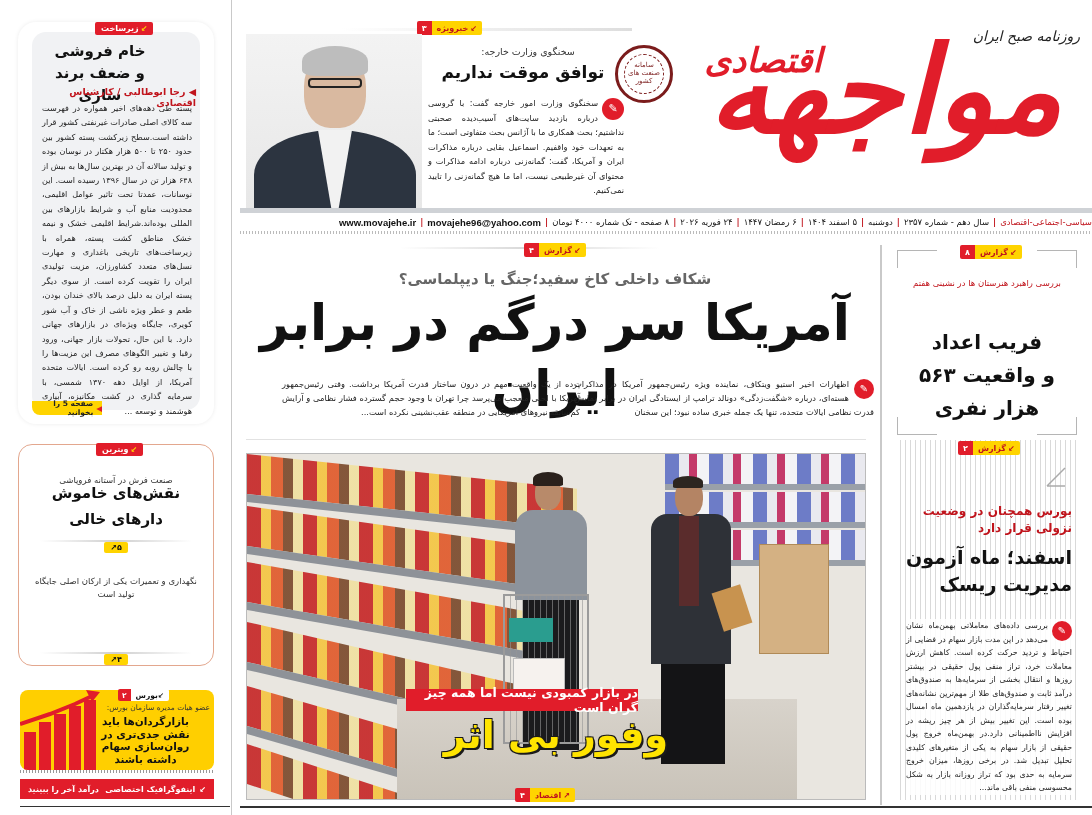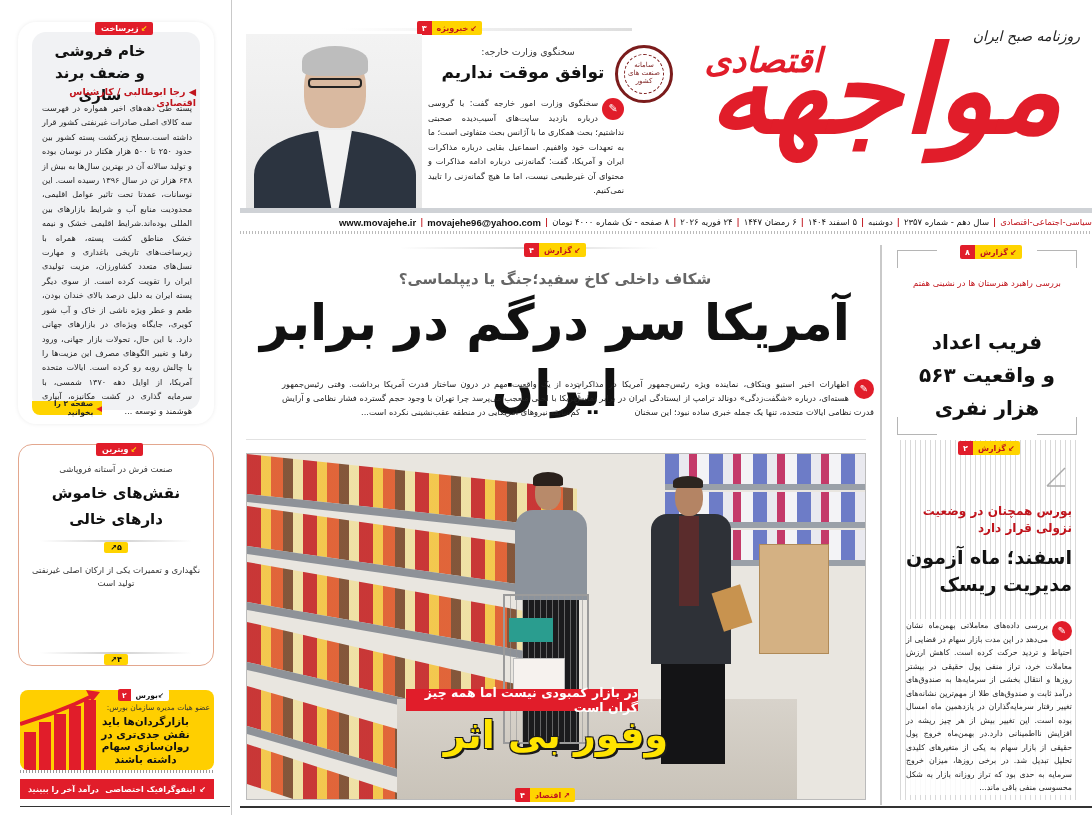--- a/index.html
+++ b/index.html
@@ -45,21 +45,21 @@
   .note-badge { position: absolute; left: 95px; top: 22px; height: 13px; background: #e11d2a; color:#fff; font-size: 8px; font-weight: bold; padding: 0 6px; border-radius: 2px; display:flex; align-items:center; gap:2px; }
   .note-badge .arr { color: #ffd400; }
   .note-title { position: absolute; left: 32px; top: 40px; width: 136px; text-align: center; font-size: 15px; font-weight: bold; line-height: 22px; color: #111; }
   .note-author { position: absolute; left: 38px; top: 86px; width: 158px; text-align: right; font-size: 9.5px; font-weight: bold; color: #c0141c; }
   .note-body { position: absolute; left: 42px; top: 101px; width: 150px; font-size: 8.1px; line-height: 14.4px; color: #222; text-align: justify; }
   .note-more { position: absolute; left: 32px; top: 401px; height: 14px; width: 70px; background: #ffd400; color: #222; font-size: 7.5px; font-weight: bold; display:flex; align-items:center; justify-content:center; border-radius: 0 0 0 8px; }
 
   .vitrine { position: absolute; left: 18px; top: 444px; width: 196px; height: 222px; border: 1px solid #e3a78e; border-radius: 14px; background: #fff; }
   .vit-badge { position: absolute; left: 96px; top: 443px; height: 13px; background: #e11d2a; color:#fff; font-size: 8px; font-weight: bold; padding: 0 6px; border-radius: 2px; display:flex; align-items:center; gap:2px; }
   .vit-badge .arr { color: #ffd400; }
-  .vit-kicker { position: absolute; left: 30px; width: 172px; text-align: center; font-size: 8.5px; color: #333; line-height: 13px; }
+  .vit-kicker { position: absolute; left: 30px; width: 172px; text-align: center; font-size: 8.5px; color: #333; line-height: 13px; margin-top: 11px; }
   .vit-title { position: absolute; left: 30px; width: 172px; text-align: center; font-size: 15px; font-weight: bold; color: #111; line-height: 26px; }
   .vit-rule { position: absolute; left: 40px; width: 152px; height: 2px; background: linear-gradient(to right, #fff, #cfcfcf, #fff); }
   .vit-page { position: absolute; left: 104px; width: 24px; height: 11px; background: #ffd400; border-radius: 2px; font-size: 8px; font-weight: bold; display:flex; align-items:center; justify-content:center; color:#111; }
 
   .bourse-box { position: absolute; left: 20px; top: 690px; width: 194px; height: 80px; background: #ffcf00; border-radius: 8px; overflow: hidden; }
   .bourse-chart { position: absolute; left: 0; top: 10px; width: 78px; height: 70px; }
   .bourse-bar { position: absolute; bottom: 0; width: 12px; background: #e11d2a; }
   .bourse-arrow { position: absolute; left: 0; top: 0; width: 80px; height: 40px; }
   .bourse-badge { position: absolute; left: 118px; top: 689px; height: 12px; display:flex; font-size: 7.5px; font-weight: bold; border-radius: 2px; overflow: hidden; }
   .bourse-badge .bl { background: #fff; color: #111; padding: 0 5px; display:flex; align-items:center; }
@@ -200,41 +200,41 @@
     <span>زیرساخت</span>
   </div>
 <div class="note-title">
   <div>خام فروشی</div>
   <div>و ضعف برند سازی</div>
 </div>
 <div class="note-author"><span>◀ </span><span>رجا ابوطالبی / کارشناس اقتصادی</span></div>
 <div class="note-body">پسته طی دهه‌های اخیر همواره در فهرست سه کالای اصلی صادرات غیرنفتی کشور قرار داشته است.سطح زیرکشت پسته کشور بین حدود ۲۵۰ تا ۵۰۰ هزار هکتار در نوسان بوده و تولید سالانه آن در بهترین سال‌ها به بیش از ۶۴۸ هزار تن در سال ۱۳۹۶ رسیده است. این نوسانات، عمدتا تحت تاثیر عوامل اقلیمی، محدودیت منابع آب و شرایط بازارهای بین المللی بوده‌اند.شرایط اقلیمی خشک و نیمه خشک مناطق کشت پسته، همراه با زیرساخت‌های تاریخی باغداری و مهارت نسل‌های متعدد کشاورزان، مزیت تولیدی ایران را تقویت کرده است. از سوی دیگر پسته ایران به دلیل درصد بالای خندان بودن، طعم و عطر ویژه ناشی از خاک و آب شور کویری، جایگاه ویژه‌ای در بازارهای جهانی دارد. با این حال، تحولات بازار جهانی، ورود رقبا و تغییر الگوهای مصرف این مزیت‌ها را با چالش روبه رو کرده است. ایالات متحده آمریکا، از اوایل دهه ۱۳۷۰ شمسی، با سرمایه گذاری در کشت مکانیزه، آبیاری هوشمند و توسعه ...</div>
 <div class="note-more">
     <span style="color:#e11d2a;margin-left:3px;">◀</span>
-    <span>صفحه ۲ را بخوانید</span>
+    <span>صفحه 5 را بخوانید</span>
   </div>
 
 <div class="vitrine"></div>
 <div class="vit-badge">
     <span class="arr">↙</span>
     <span>ویترین</span>
   </div>
 
 <div class="vit-kicker" style="top:463px;">صنعت فرش در آستانه فروپاشی</div>
 <div class="vit-title" style="top:480px;">
   <div>نقش‌های خاموش</div>
   <div>دارهای خالی</div>
 </div>
 <div class="vit-rule" style="top:540px;"></div>
 <div class="vit-page" style="top:542px;">
     <span>۵</span>
     <span>↗</span>
   </div>
 
-<div class="vit-kicker" style="top:564px;">نگهداری و تعمیرات یکی از ارکان اصلی غیرنفتی تولید است</div>
+<div class="vit-kicker" style="top:564px;">نگهداری و تعمیرات یکی از ارکان اصلی جایگاه تولید است</div>
 <div class="vit-title" style="top:592px;">
 </div>
 <div class="vit-rule" style="top:652px;"></div>
 <div class="vit-page" style="top:654px;">
     <span>۴</span>
     <span>↗</span>
   </div>
 
 <div class="bourse-box">
   <div class="bourse-chart">

